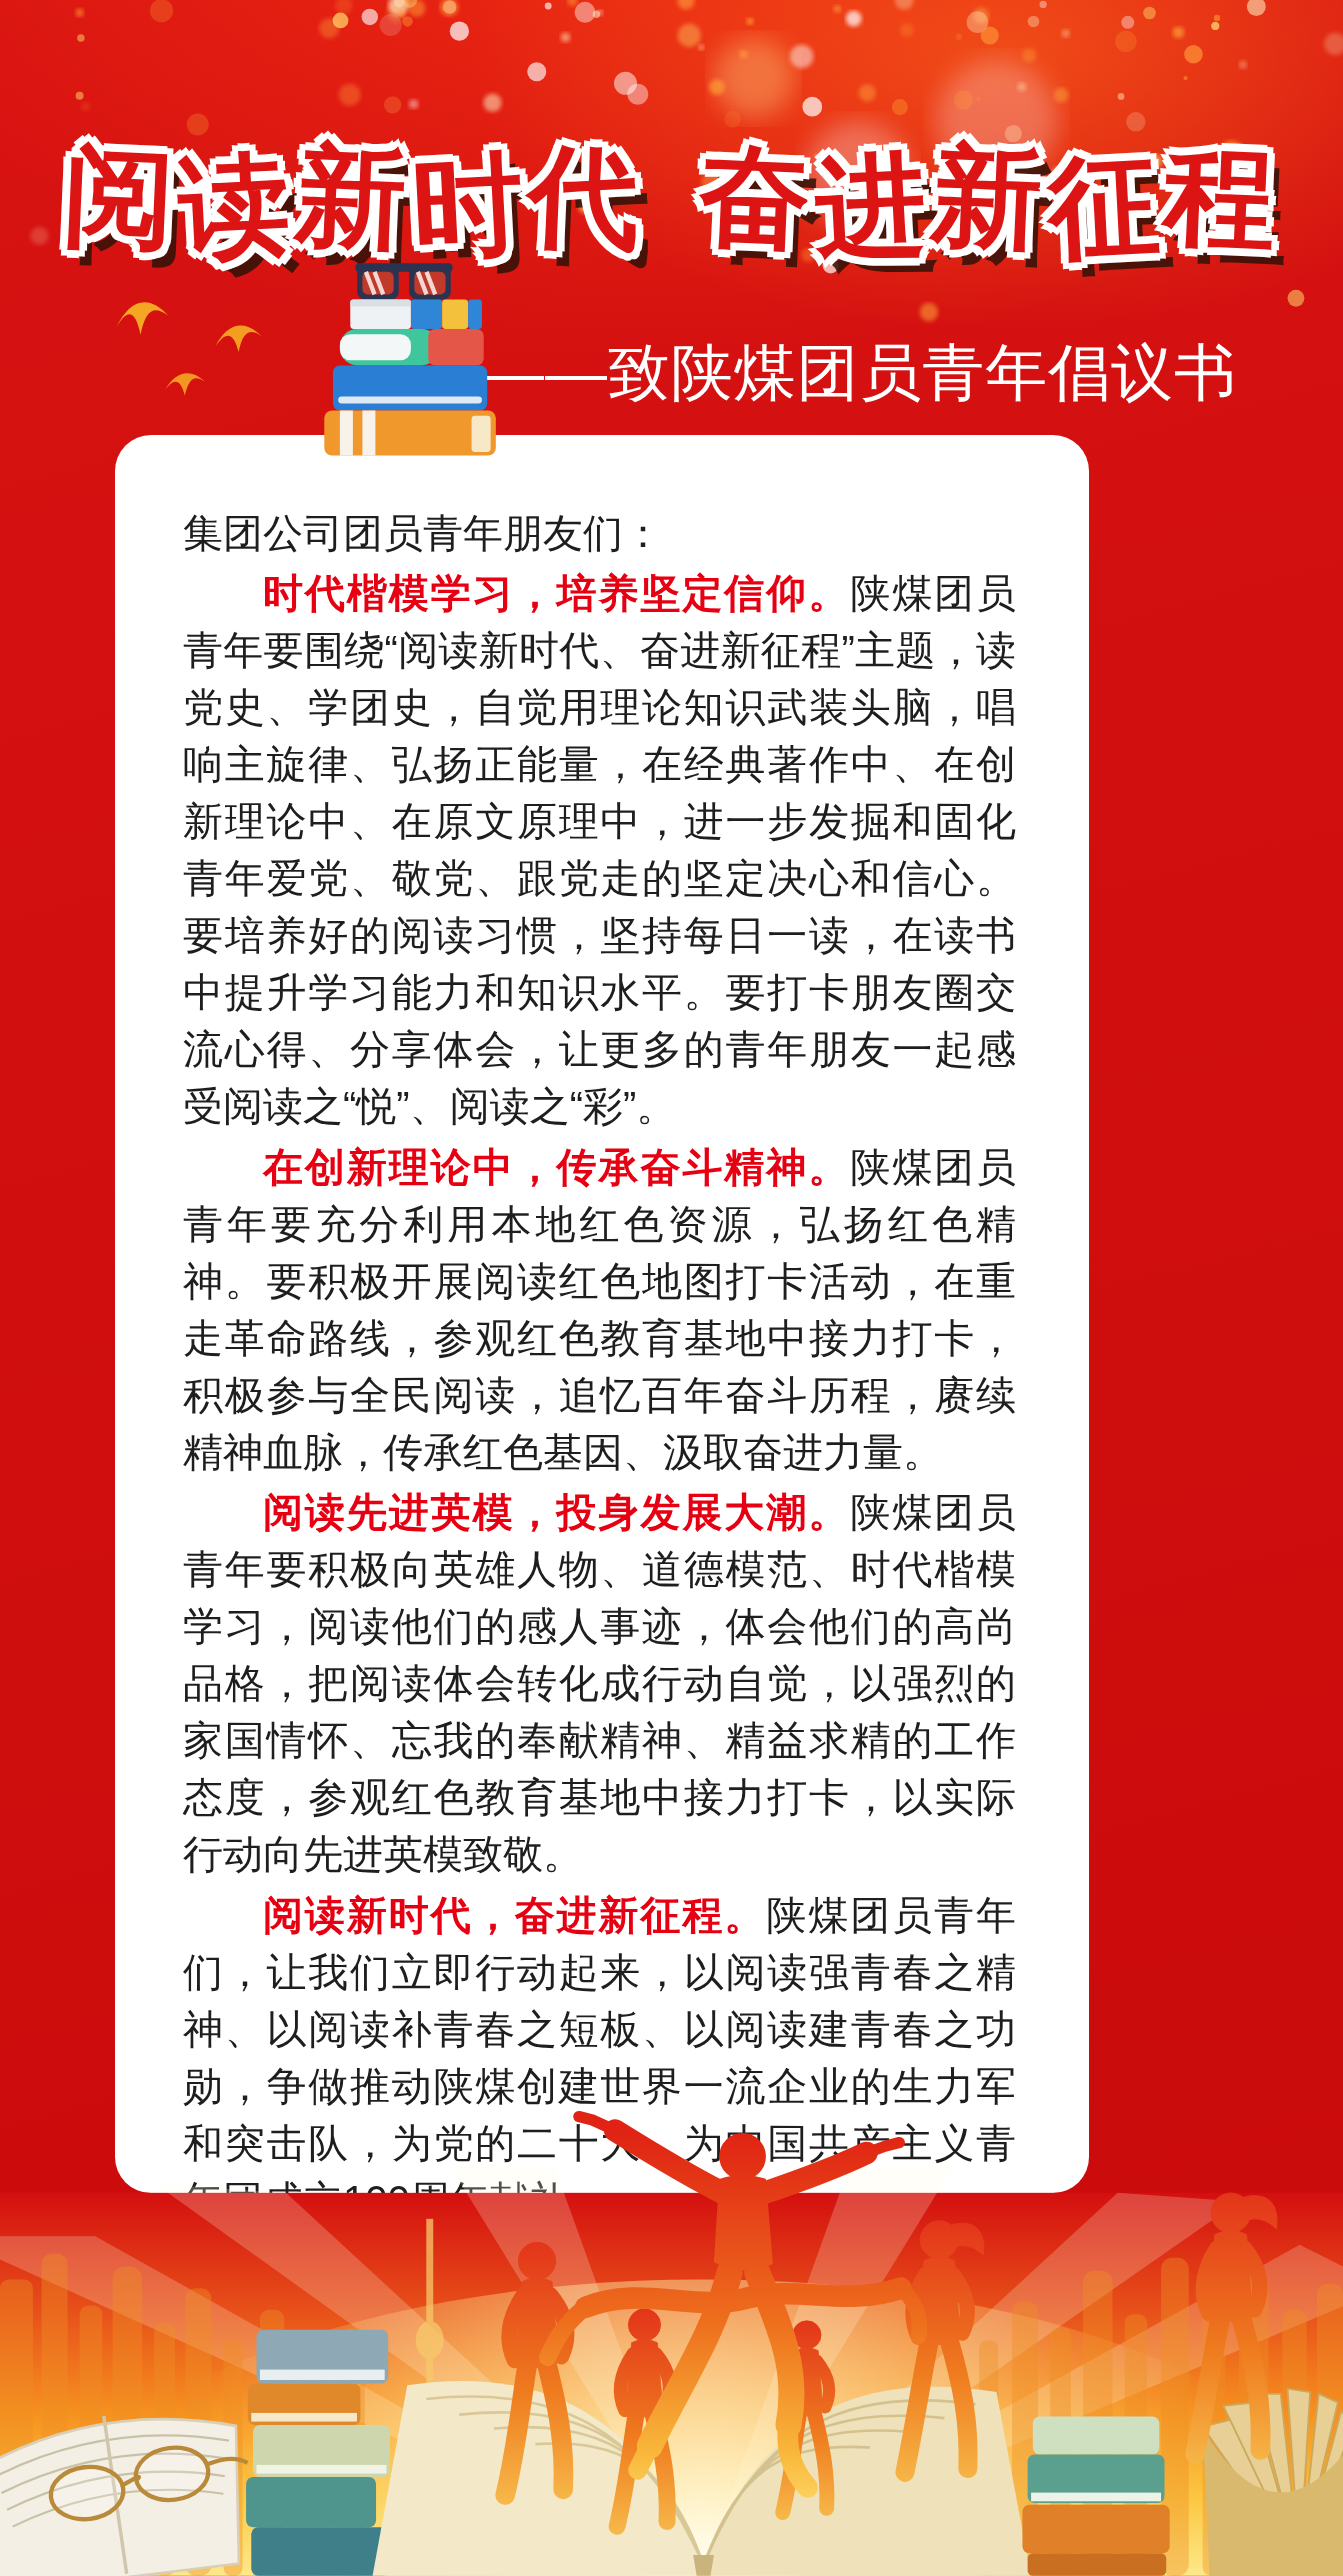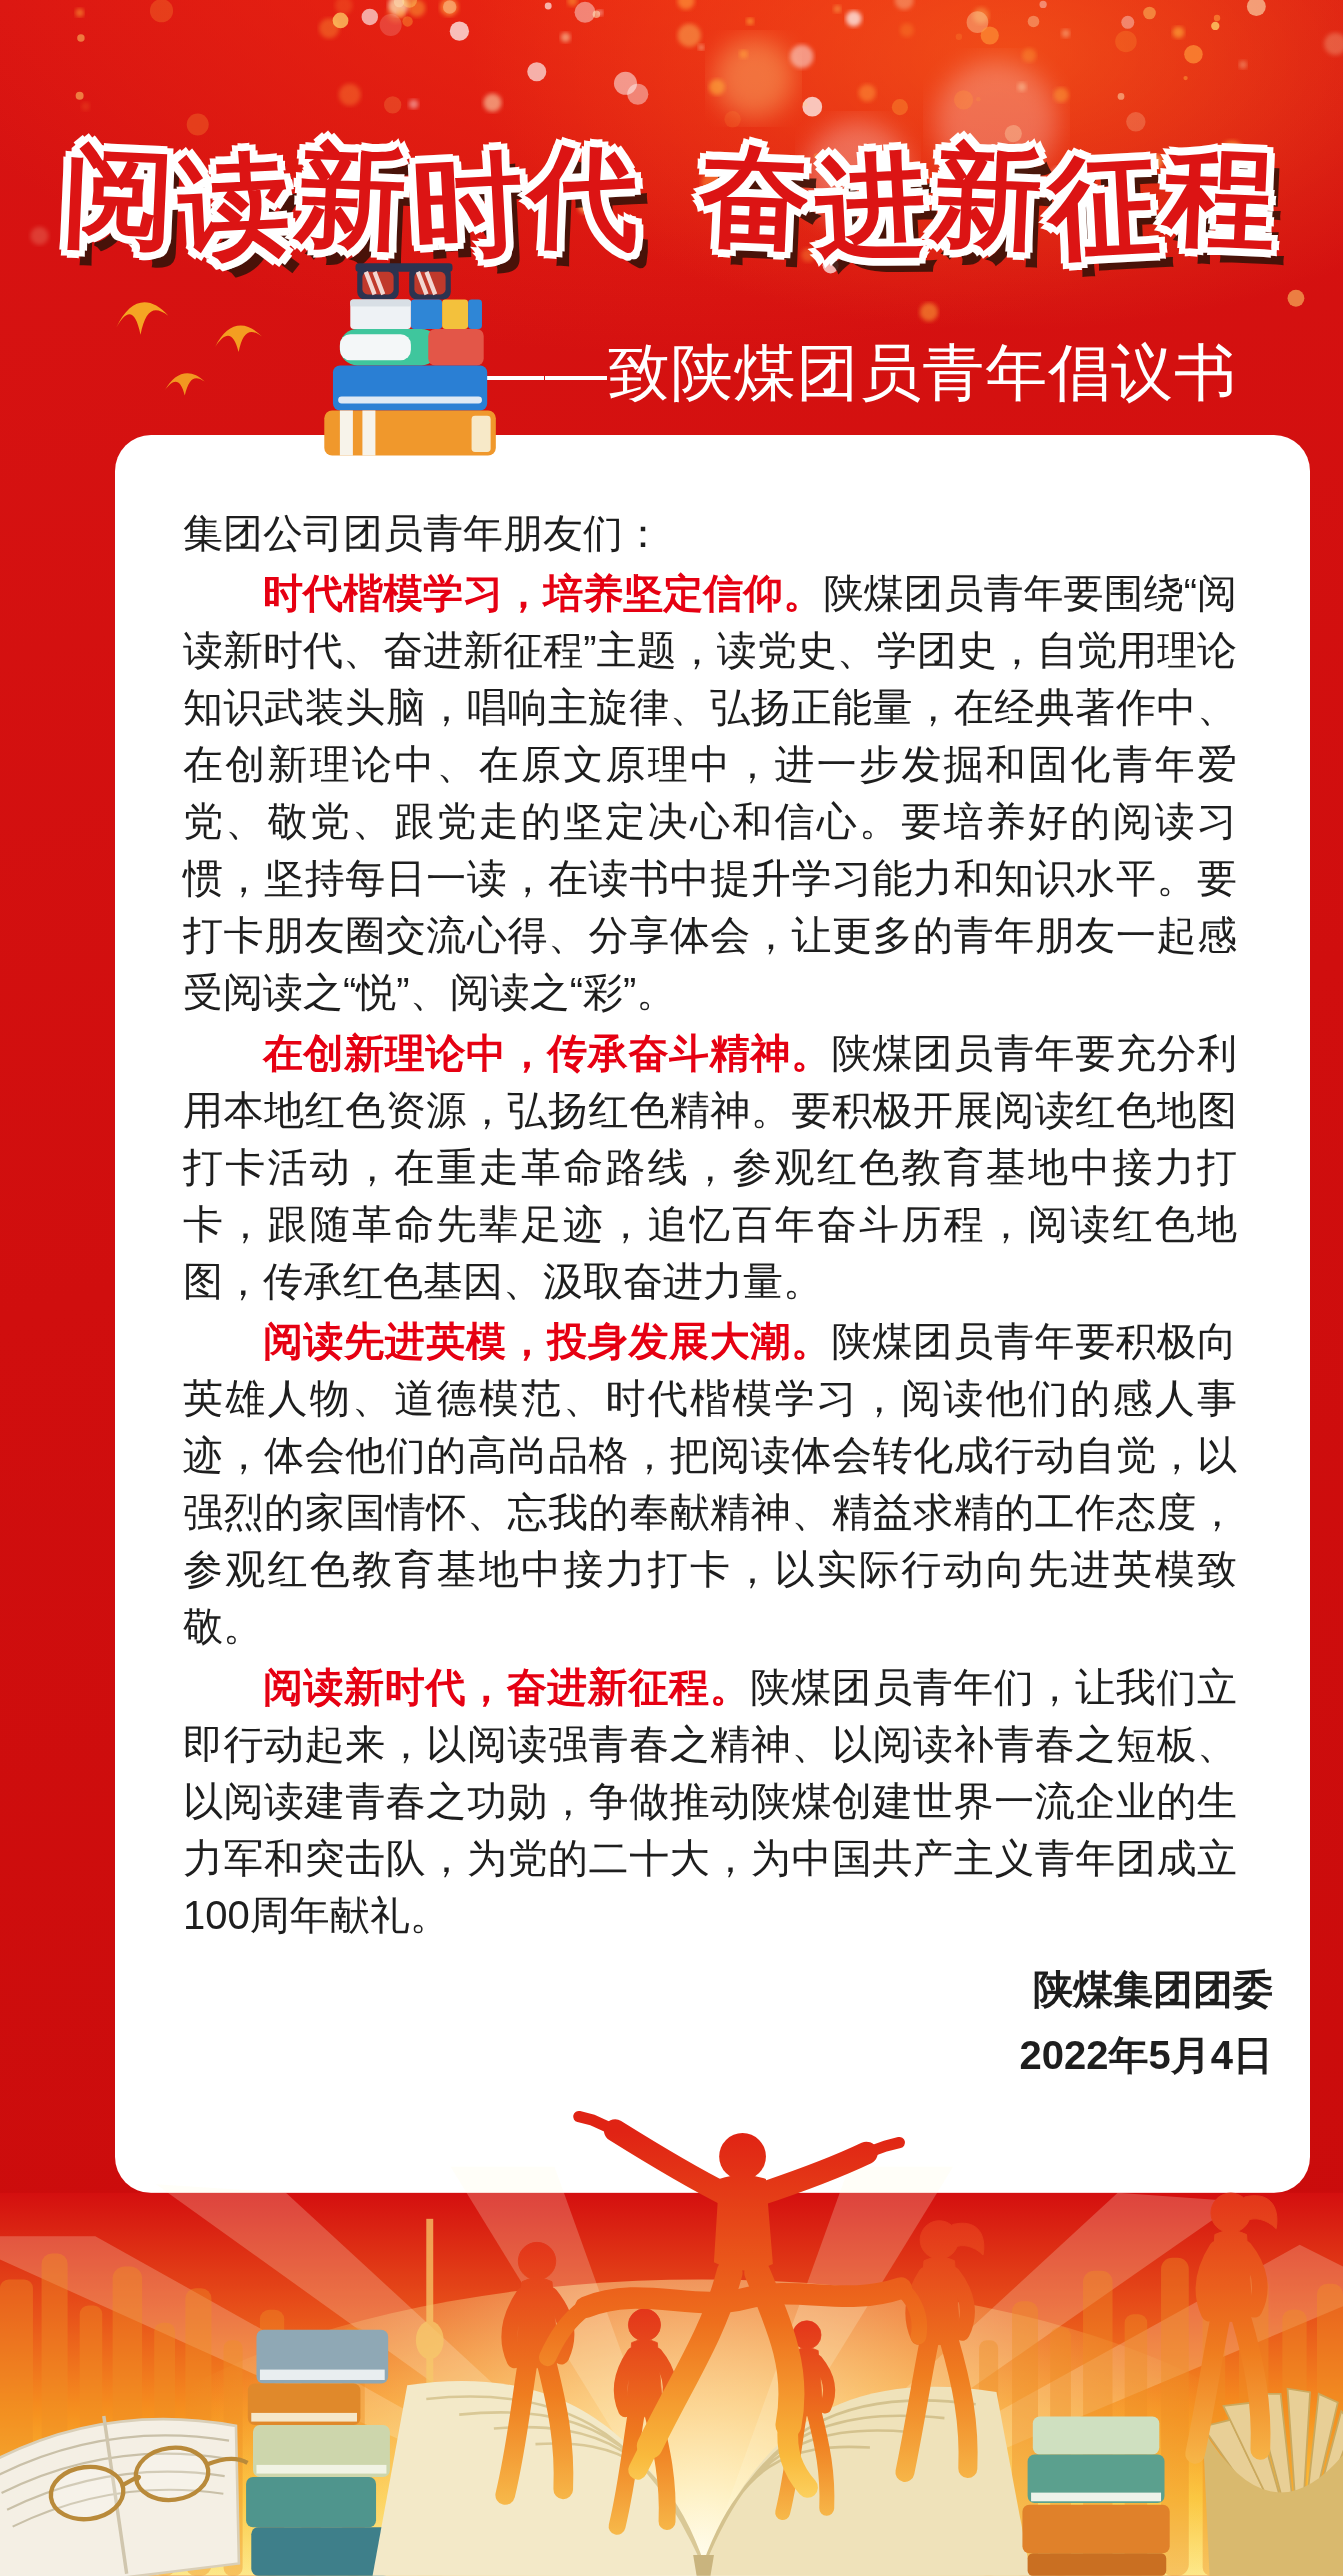--- a/index.html
+++ b/index.html
@@ -21,21 +21,21 @@
       -6px -6px 0 #fff, 6px -6px 0 #fff, -6px 6px 0 #fff, 6px 6px 0 #fff,
       13px 14.7px 0 rgba(52,18,8,.88);}
   .main-title .gap{display:inline-block;width:55px;}
   .wch{display:inline-block;}
   
   .subtitle{position:absolute;top:331px;left:482px;z-index:3;font-size:62px;font-weight:400;
     color:#ffffff;letter-spacing:0.9px;white-space:nowrap;}
   .books-icon{position:absolute;top:258px;left:300px;z-index:4;}
   .birds-icon{position:absolute;top:293px;left:111px;z-index:2;}
   
-  .card{position:absolute;top:435px;left:115px;width:1195px;height:1758px;z-index:3;
+  .card{position:absolute;top:435px;left:115px;width:974px;height:1758px;z-index:3;
     background:#ffffff;border-radius:36px;}
   .letter{padding:66px 73px 0 68px;font-size:40px;line-height:57px;color:#1e1e1e;
     text-align:justify;font-weight:500;}
   .letter p{margin:3.5px 0;text-indent:2em;}
   .salutation{text-indent:0 !important;}
   .lead{color:#e60012;font-weight:700;}
   .signature{margin-top:12px;margin-right:-36px;text-align:right;line-height:66px;
     font-weight:600;}
   
   .bottom-art{position:absolute;top:2080px;left:0;z-index:5;}
@@ -194,21 +194,21 @@
       <rect x="198" y="182" width="22" height="42" rx="4" fill="#f7e9c8"></rect>
     </g>
   </svg>
 
   <div class="subtitle">——致陕煤团员青年倡议书</div>
 
   <div class="card">
     <div class="letter">
       <p class="salutation">集团公司团员青年朋友们：</p>
       <p><span class="lead">时代楷模学习，培养坚定信仰。</span><span>陕煤团员青年要围绕“阅读新时代、奋进新征程”主题，读党史、学团史，自觉用理论知识武装头脑，唱响主旋律、弘扬正能量，在经典著作中、在创新理论中、在原文原理中，进一步发掘和固化青年爱党、敬党、跟党走的坚定决心和信心。要培养好的阅读习惯，坚持每日一读，在读书中提升学习能力和知识水平。要打卡朋友圈交流心得、分享体会，让更多的青年朋友一起感受阅读之“悦”、阅读之“彩”。</span></p>
-      <p><span class="lead">在创新理论中，传承奋斗精神。</span><span>陕煤团员青年要充分利用本地红色资源，弘扬红色精神。要积极开展阅读红色地图打卡活动，在重走革命路线，参观红色教育基地中接力打卡，跟随革命先辈足迹，追忆百年奋斗历程，阅读红色地图，传承红色基因、汲取奋进力量。</span></p>
+      <p><span class="lead">在创新理论中，传承奋斗精神。</span><span>陕煤团员青年要充分利用本地红色资源，弘扬红色精神。要积极开展阅读红色地图打卡活动，在重走革命路线，参观红色教育基地中接力打卡，积极参与全民阅读，追忆百年奋斗历程，赓续精神血脉，传承红色基因、汲取奋进力量。</span></p>
       <p><span class="lead">阅读先进英模，投身发展大潮。</span><span>陕煤团员青年要积极向英雄人物、道德模范、时代楷模学习，阅读他们的感人事迹，体会他们的高尚品格，把阅读体会转化成行动自觉，以强烈的家国情怀、忘我的奉献精神、精益求精的工作态度，参观红色教育基地中接力打卡，以实际行动向先进英模致敬。</span></p>
       <p><span class="lead">阅读新时代，奋进新征程。</span><span>陕煤团员青年们，让我们立即行动起来，以阅读强青春之精神、以阅读补青春之短板、以阅读建青春之功勋，争做推动陕煤创建世界一流企业的生力军和突击队，为党的二十大，为中国共产主义青年团成立100周年献礼。</span></p>
       <div class="signature">
         <div>陕煤集团团委</div>
         <div>2022年5月4日</div>
       </div>
     </div>
   </div>
 
   <svg class="bottom-art" width="1343" height="496" viewBox="0 0 1550 572">

